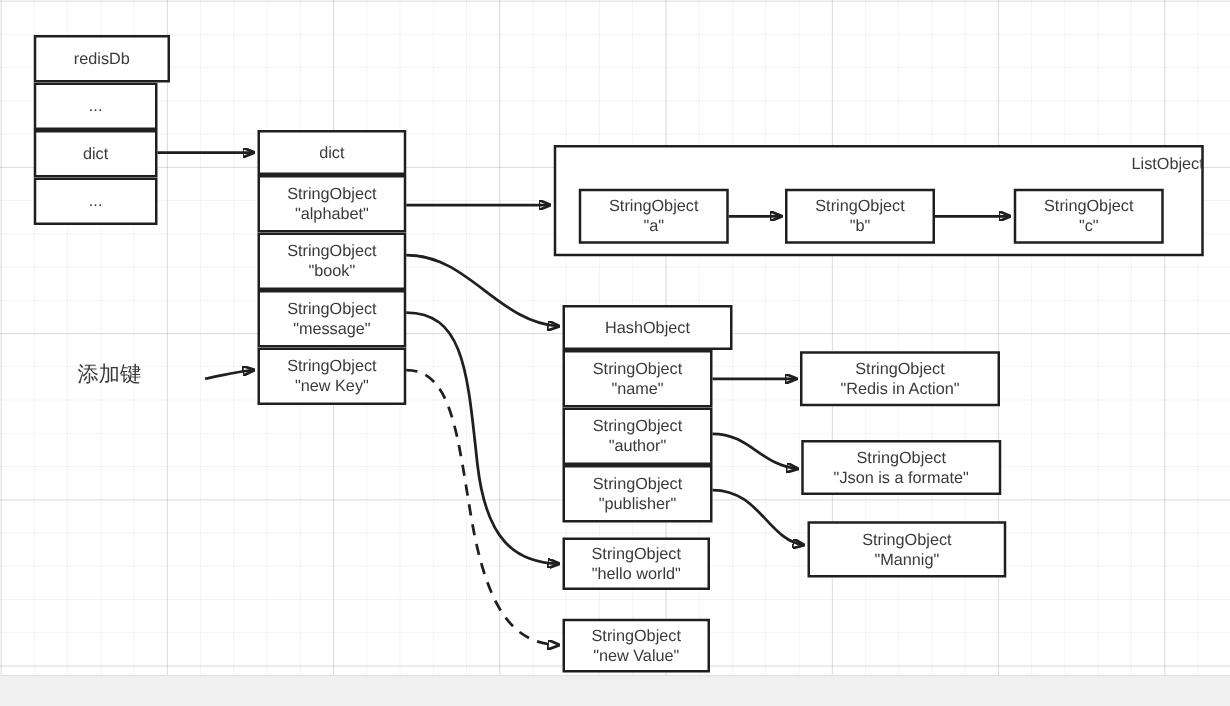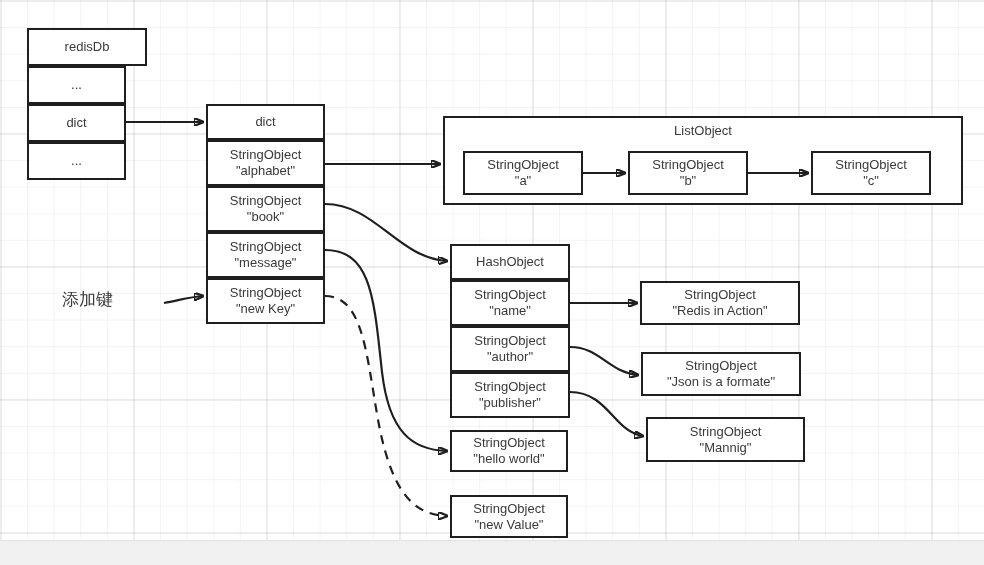--- a/index.html
+++ b/index.html
@@ -72,21 +72,21 @@
     position: absolute;
     box-sizing: border-box;
     border: 2px solid #1f1f1f;
     background: #ffffff;
     z-index: 2;
   }
   .container-title {
     position: absolute;
     left: 0;
     right: 0;
-    text-align: center;
+    text-align: right;
     color: #3a3a3a;
     font-size: 13px;
     line-height: 16px;
     z-index: 4;
   }
   .side-label {
     position: absolute;
     color: #3a3a3a;
     font-size: 17px;
     line-height: 16px;
@@ -103,21 +103,21 @@
     pointer-events: none;
   }
   svg.edges path, svg.edges line { fill: none; stroke: #1f1f1f; stroke-width: 2.2; }
   svg.edges .dashed { stroke-dasharray: 9 7; }
 </style>
 </head>
 <body>
 
 <div id="canvas">
 
-  <div class="cell" style="left:27px; top:28px; width:120px; height:38px;">
+  <div class="cell" style="left:27px; top:28px; width:109px; height:38px;">
     <span class="l1">redisDb</span>
   </div>
   <div class="cell" style="left:27px; top:66px; width:99px; height:38px;">
     <span class="l1">...</span>
   </div>
   <div class="cell" style="left:27px; top:104px; width:99px; height:38px;">
     <span class="l1">dict</span>
   </div>
   <div class="cell" style="left:27px; top:142px; width:99px; height:38px;">
     <span class="l1">...</span>
@@ -152,21 +152,21 @@
   </div>
   <div class="node" style="left:628px; top:151px; width:120px; height:44px;">
     <span class="l1">StringObject</span>
     <span class="l2">"b"</span>
   </div>
   <div class="node" style="left:811px; top:151px; width:120px; height:44px;">
     <span class="l1">StringObject</span>
     <span class="l2">"c"</span>
   </div>
 
-  <div class="cell" style="left:450px; top:244px; width:120px; height:36px;">
+  <div class="cell" style="left:450px; top:244px; width:136px; height:36px;">
     <span class="l1">HashObject</span>
   </div>
   <div class="cell" style="left:450px; top:280px; width:120px; height:46px;">
     <span class="l1">StringObject</span>
     <span class="l2">"name"</span>
   </div>
   <div class="cell" style="left:450px; top:326px; width:120px; height:46px;">
     <span class="l1">StringObject</span>
     <span class="l2">"author"</span>
   </div>

